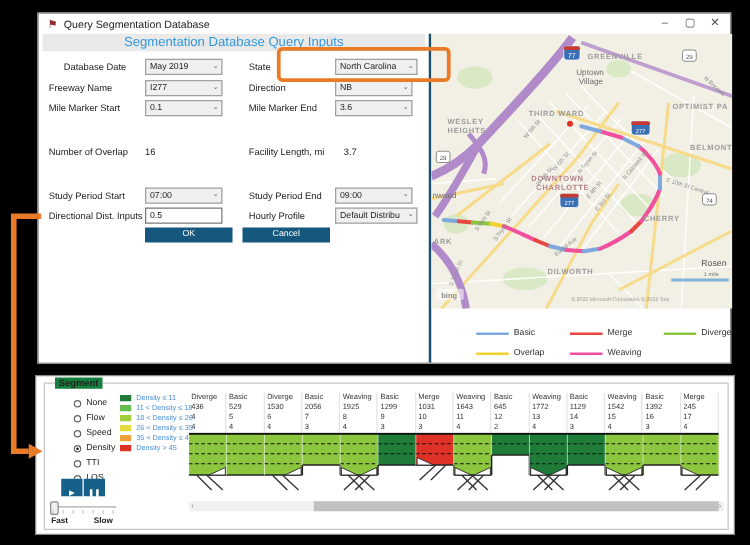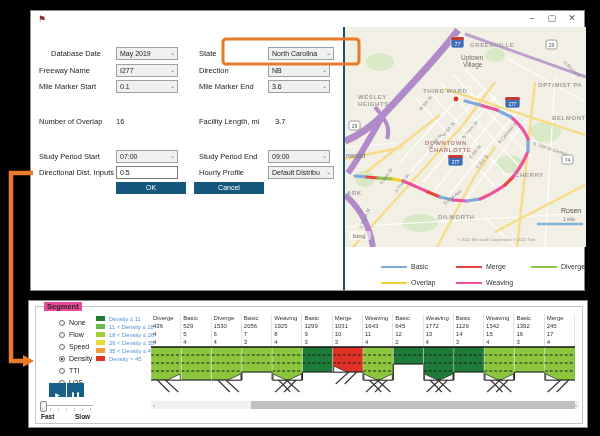--- a/index.html
+++ b/index.html
@@ -30,21 +30,21 @@
   
   .map-wrap{position:absolute;left:314px;top:16px;width:241px;height:220px;overflow:hidden;}
   .map-legend{position:absolute;left:315px;top:246px;width:240px;height:34px;}
   .ml-item{position:absolute;display:flex;align-items:center;}
   .ml-line{width:26px;height:2px;margin-right:4px;}
   .ml-label{font-size:7px;color:#333;}
   
   .bottom-panel{position:absolute;left:28px;top:300px;width:560px;height:128px;background:#fff;
                 border:1px solid #8a8a8a;box-sizing:border-box;}
   .groupbox{position:absolute;left:6px;top:5px;width:546px;height:116px;border:1px solid #c6c6c6;}
-  .groupbox-label{position:absolute;left:8px;top:-5px;background:#ec4899;padding:0 3px;
+  .groupbox-label{position:absolute;left:8px;top:-5px;background:#15803d;padding:0 3px;
                   font-size:7.5px;font-weight:bold;color:#222;}
   .radio-row{position:absolute;display:flex;align-items:center;height:9px;}
   .radio-circle{width:6px;height:6px;border:1px solid #666;border-radius:50%;margin-right:4px;
                 box-sizing:border-box;background:#fff;position:relative;}
   .radio-circle.checked:after{content:"";position:absolute;left:1px;top:1px;width:2px;height:2px;
                 border-radius:50%;background:#111;}
   .radio-label{font-size:7px;color:#222;}
   .dl-row{position:absolute;display:flex;align-items:center;height:7px;}
   .dl-swatch{width:9px;height:5px;margin-right:4px;}
   .dl-label{font-size:5.8px;color:#4a90d9;}
@@ -64,28 +64,30 @@
   .harrow{position:absolute;top:0;font-size:6px;color:#888;line-height:8px;}
   
   .annot{position:absolute;left:0;top:0;width:600px;height:436px;pointer-events:none;}
 </style>
 </head>
 <body>
 
 <div class="window">
   <div class="titlebar">
     <span class="app-icon">⚑</span>
+    <span class="title-text">Query Segmentation Database</span>
     <div class="win-btns">
       <span class="win-btn">–</span>
       <span class="win-btn">▢</span>
       <span class="win-btn">✕</span>
     </div>
   </div>
 
   <div class="form-area">
+    <div class="sec-hdr" style="top:0">Segmentation Database Query Inputs</div>
 
     <div class="flabel" style="left:20px;top:20px">Database Date</div>
     <div class="dd" style="left:85px;top:20px"><span>May 2019</span><span class="chev">⌄</span></div>
     <div class="flabel" style="left:168px;top:20px">State</div>
     <div class="dd" style="left:237px;top:20px;width:66px"><span>North Carolina</span><span class="chev">⌄</span></div>
 
     <div class="flabel" style="left:8px;top:37px">Freeway Name</div>
     <div class="dd" style="left:85px;top:37px"><span>I277</span><span class="chev">⌄</span></div>
     <div class="flabel" style="left:168px;top:37px">Direction</div>
     <div class="dd" style="left:237px;top:37px"><span>NB</span><span class="chev">⌄</span></div>

